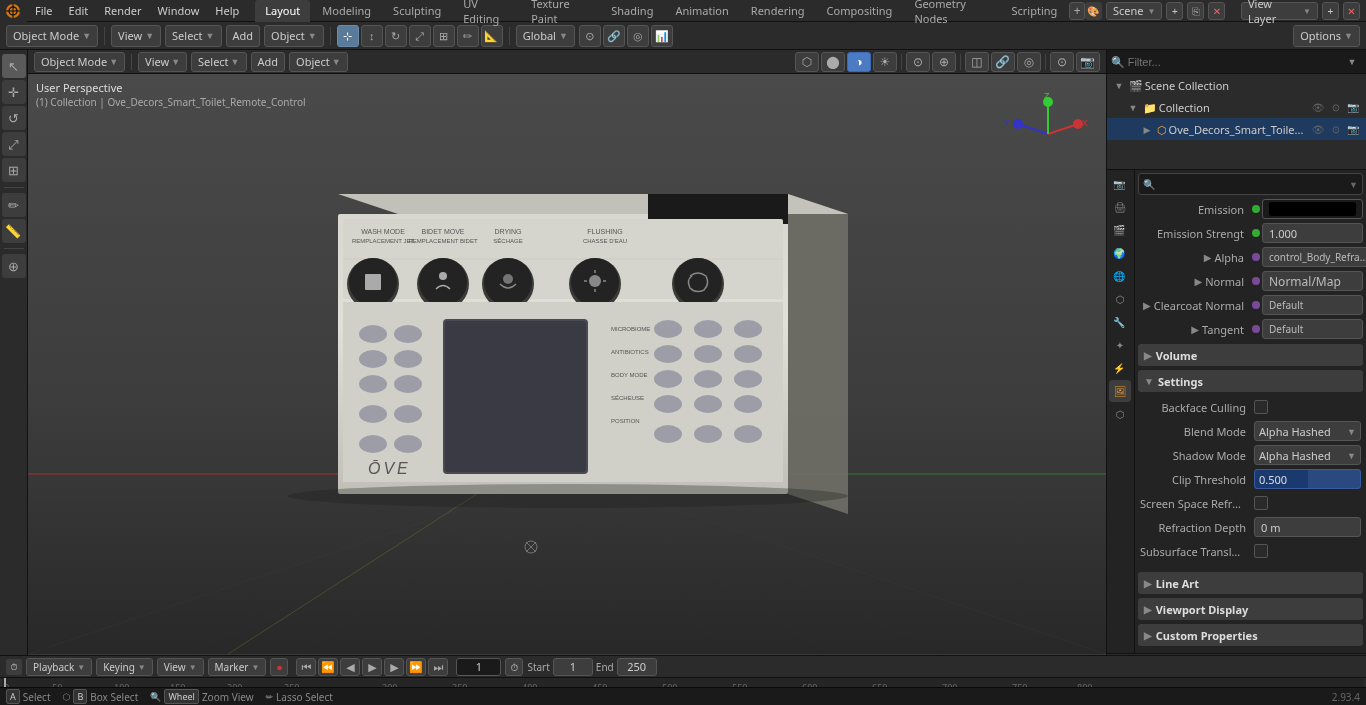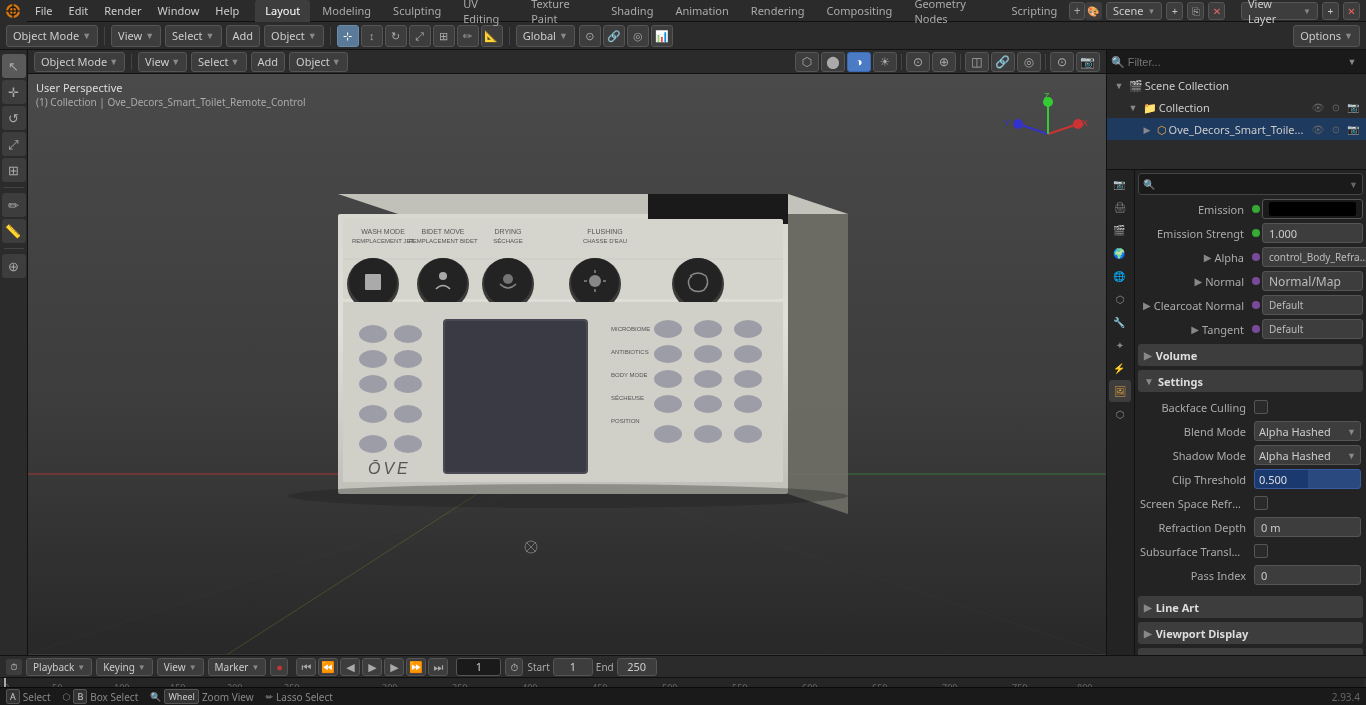--- a/index.html
+++ b/index.html
@@ -1070,26 +1070,20 @@
               <div class="prop-value">
                 <span>0 m</span>
               </div>
             </div>
 
             <div class="prop-row">
               <span class="prop-label">Subsurface Translucency</span>
               <div class="prop-checkbox"></div>
             </div>
 
-            <div class="prop-row">
-              <span class="prop-label">Pass Index</span>
-              <div class="prop-value">
-                <span>0</span>
-              </div>
-            </div>
           </div>
         </div>
 
         <div class="prop-section">
           <div class="prop-section-header">
             <span class="expand-arrow">▶</span>
             <span>Line Art</span>
           </div>
         </div>
 

